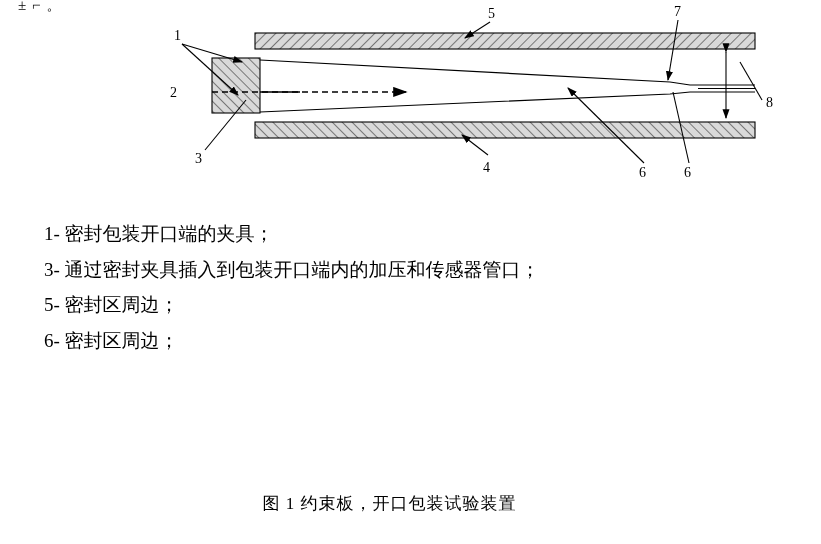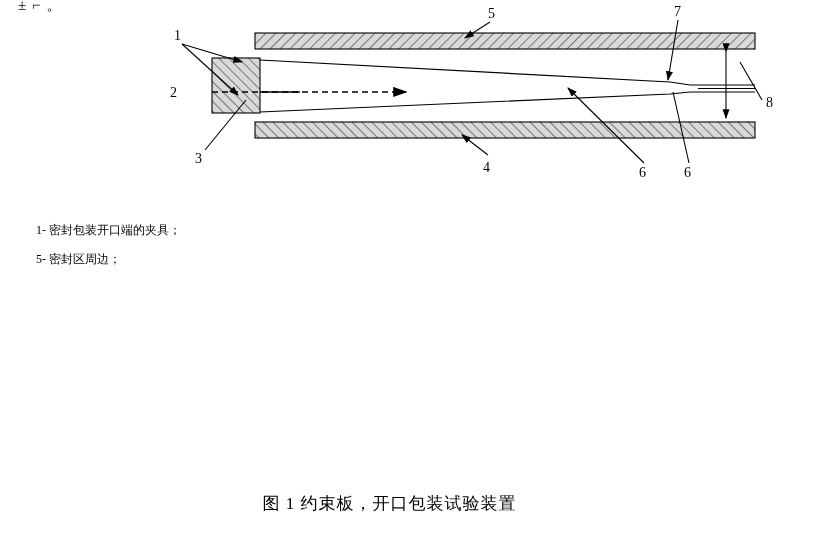--- a/index.html
+++ b/index.html
@@ -30,24 +30,24 @@
   }
   .figure-wrap {
     position: absolute;
     left: 150px;
     top: 0px;
     width: 660px;
     height: 200px;
   }
   .legend {
     position: absolute;
-    left: 36px;
+    left: 44px;
     top: 224px;
     width: 700px;
-    font-size: 12px;
+    font-size: 19px;
     line-height: 1.0;
   }
   .legend-item {
     margin-bottom: 16.5px;
     white-space: nowrap;
   }
   .legend-item .num {
     font-family: "Liberation Serif", serif;
   }
   .caption {
@@ -133,20 +133,28 @@
       <text x="616" y="107">8</text>
     </svg>
   </div>
 
   <div class="legend">
     <div class="legend-item">
       <span class="num">1-</span>
       <span>密封包装开口端的夹具；</span>
     </div>
     <div class="legend-item">
+      <span class="num">3-</span>
+      <span>通过密封夹具插入到包装开口端内的加压和传感器管口；</span>
+    </div>
+    <div class="legend-item">
       <span class="num">5-</span>
+      <span>密封区周边；</span>
+    </div>
+    <div class="legend-item">
+      <span class="num">6-</span>
       <span>密封区周边；</span>
     </div>
   </div>
 
   <div class="caption">图 1 约束板，开口包装试验装置</div>
 
 </div>
 
 </body></html>

